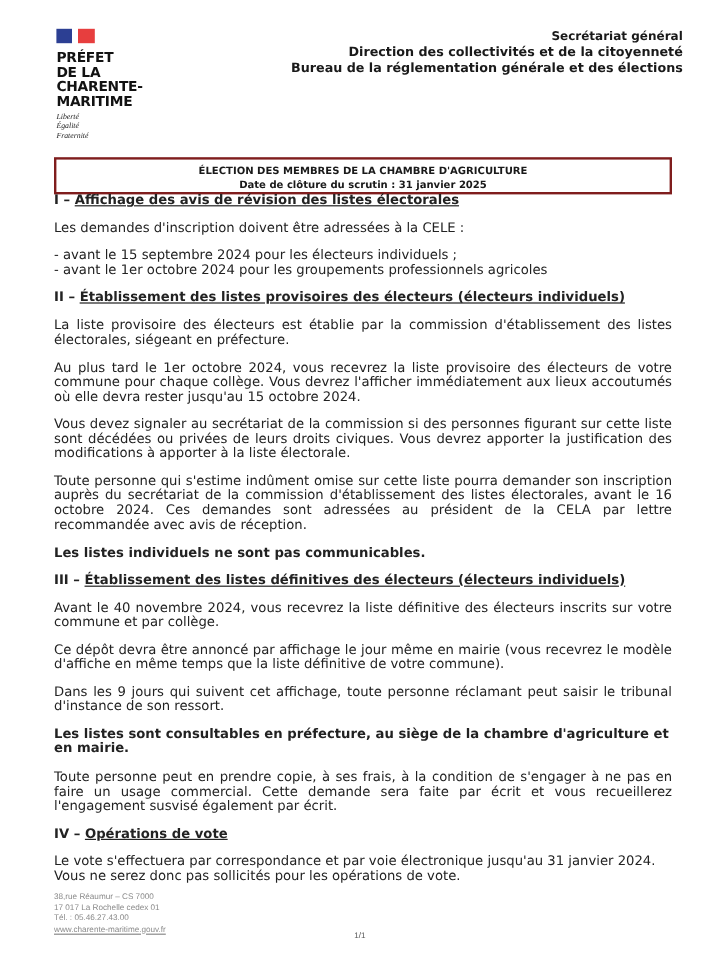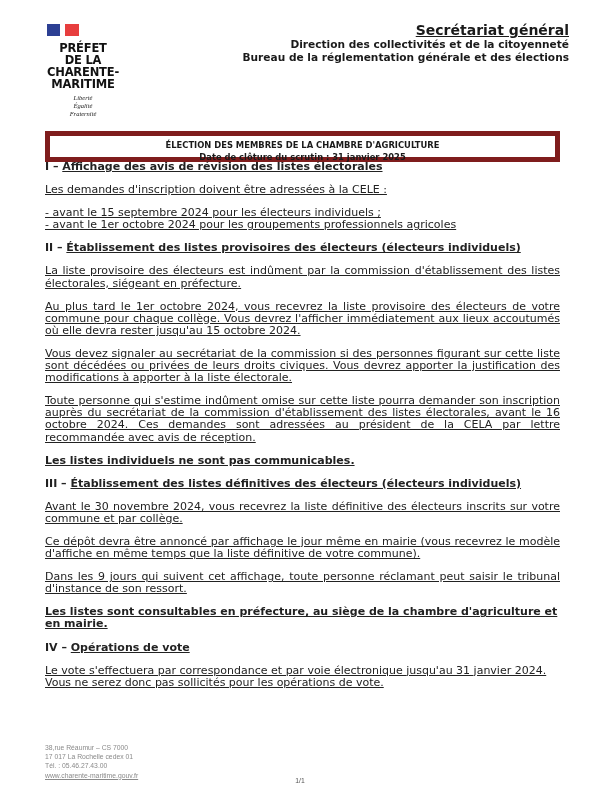--- a/index.html
+++ b/index.html
@@ -3,55 +3,55 @@
 <meta charset="utf-8">
 <style>
   html, body { margin: 0; padding: 0; }
   body {
     width: 600px; height: 800px; background: #ffffff; position: relative; overflow: hidden;
     font-family: "Liberation Sans", "DejaVu Sans", sans-serif; color: #1c1c1c;
   }
   .page { position: absolute; left: 0; top: 0; width: 600px; height: 800px; }
 
   
-  .logo { position: absolute; left: 47px; top: 24px; text-align: center; }
+  .logo { position: absolute; left: 47px; top: 24px; }
   .flag { display: flex; width: 32px; height: 12px; }
   .flag .blue { width: 13px; height: 12px; background: #2c3f93; }
   .flag .mid { width: 5px; height: 12px; background: #ffffff; }
   .flag .red { width: 14px; height: 12px; background: #e73e3e; }
   .prefet-name {
     margin-top: 6px; font-family: "DejaVu Sans", sans-serif; font-weight: bold;
     font-size: 11.5px; line-height: 12px; color: #121212; letter-spacing: -0.2px;
   }
   .motto {
     margin-top: 4px; font-family: "Liberation Serif", serif; font-style: italic;
     font-size: 6.5px; line-height: 8px; color: #222;
   }
 
   
   .header-right {
     position: absolute; right: 31px; top: 24px; text-align: right;
     font-family: "DejaVu Sans", sans-serif; font-weight: bold; font-size: 10.6px; line-height: 13.5px; color: #1a1a1a;
   }
-  .header-right .l1 { font-size: 14px; text-decoration: underline; }
+  .header-right .l1 { font-size: 10px; }
 
   
   .title-box {
     position: absolute; left: 45px; top: 131px; width: 515px; height: 31px;
-    border: 5px solid #7f1d1d; text-align: center;
+    border: 2px solid #7f1d1d; text-align: center;
     font-family: "DejaVu Sans", sans-serif; font-weight: bold; font-size: 8.4px; line-height: 12px; color: #1a1a1a;
     padding-top: 3px; box-sizing: border-box;
   }
 
   
   .content {
     position: absolute; left: 45px; top: 161px; width: 515px;
     font-family: "DejaVu Sans", sans-serif; font-size: 11px; line-height: 12.1px; color: #222;
   }
-  .content p { margin: 0 0 11px 0; text-align: justify; text-decoration: underline; }
+  .content p { margin: 0 0 11px 0; text-align: justify; }
   .content p.tight { margin-bottom: 0; }
   .content .heading { font-weight: bold; margin: 0 0 11px 0; }
   .content .heading u { text-decoration: underline; }
   .content .bold { font-weight: bold; }
   .content .left { text-align: left; }
 
   
   .footer {
     position: absolute; left: 45px; top: 743px;
     font-family: "Liberation Sans", sans-serif; font-size: 6.8px; line-height: 9.2px; color: #8a8a8a;
@@ -102,33 +102,34 @@
     <div class="heading">
       <span>I – </span><u>Affichage des avis de révision des listes électorales</u>
     </div>
     <p class="left">Les demandes d'inscription doivent être adressées à la CELE :</p>
     <p class="tight left">- avant le 15 septembre 2024 pour les électeurs individuels ;</p>
     <p class="left">- avant le 1er octobre 2024 pour les groupements professionnels agricoles</p>
 
     <div class="heading">
       <span>II – </span><u>Établissement des listes provisoires des électeurs (électeurs individuels)</u>
     </div>
-    <p>La liste provisoire des électeurs est indûment par la commission d'établissement des listes électorales, siégeant en préfecture.</p>
+    <p>La liste provisoire des électeurs est établie par la commission d'établissement des listes électorales, siégeant en préfecture.</p>
     <p>Au plus tard le 1er octobre 2024, vous recevrez la liste provisoire des électeurs de votre commune pour chaque collège. Vous devrez l'afficher immédiatement aux lieux accoutumés où elle devra rester jusqu'au 15 octobre 2024.</p>
     <p>Vous devez signaler au secrétariat de la commission si des personnes figurant sur cette liste sont décédées ou privées de leurs droits civiques. Vous devrez apporter la justification des modifications à apporter à la liste électorale.</p>
     <p>Toute personne qui s'estime indûment omise sur cette liste pourra demander son inscription auprès du secrétariat de la commission d'établissement des listes électorales, avant le 16 octobre 2024. Ces demandes sont adressées au président de la CELA par lettre recommandée avec avis de réception.</p>
     <p class="bold left">Les listes individuels ne sont pas communicables.</p>
 
     <div class="heading">
       <span>III – </span><u>Établissement des listes définitives des électeurs (électeurs individuels)</u>
     </div>
-    <p>Avant le 30 novembre 2024, vous recevrez la liste définitive des électeurs inscrits sur votre commune et par collège.</p>
+    <p>Avant le 40 novembre 2024, vous recevrez la liste définitive des électeurs inscrits sur votre commune et par collège.</p>
     <p>Ce dépôt devra être annoncé par affichage le jour même en mairie (vous recevrez le modèle d'affiche en même temps que la liste définitive de votre commune).</p>
     <p>Dans les 9 jours qui suivent cet affichage, toute personne réclamant peut saisir le tribunal d'instance de son ressort.</p>
     <p class="bold left">Les listes sont consultables en préfecture, au siège de la chambre d'agriculture et en mairie.</p>
+    <p>Toute personne peut en prendre copie, à ses frais, à la condition de s'engager à ne pas en faire un usage commercial. Cette demande sera faite par écrit et vous recueillerez l'engagement susvisé également par écrit.</p>
 
     <div class="heading">
       <span>IV – </span><u>Opérations de vote</u>
     </div>
     <p class="tight left">Le vote s'effectuera par correspondance et par voie électronique jusqu'au 31 janvier 2024.</p>
     <p class="tight left">Vous ne serez donc pas sollicités pour les opérations de vote.</p>
   </div>
 
   <div class="footer">
     <div>38,rue Réaumur – CS 7000</div>

